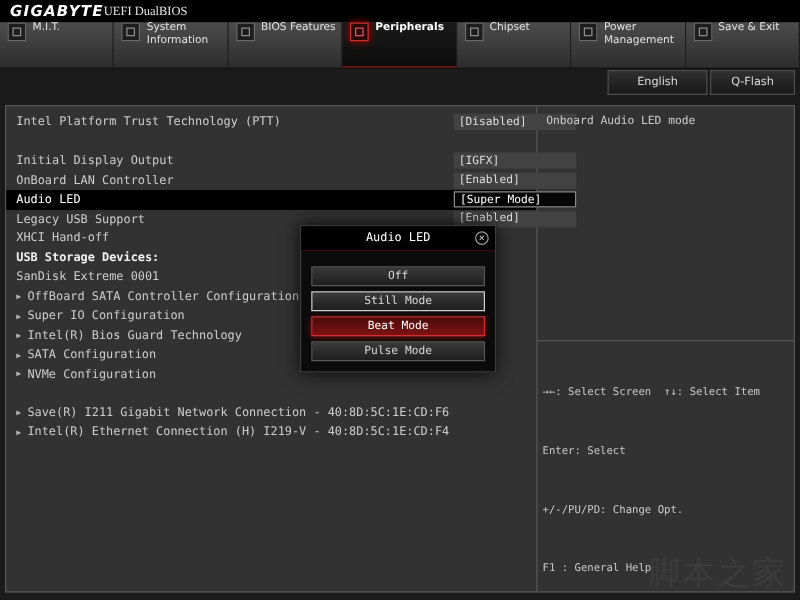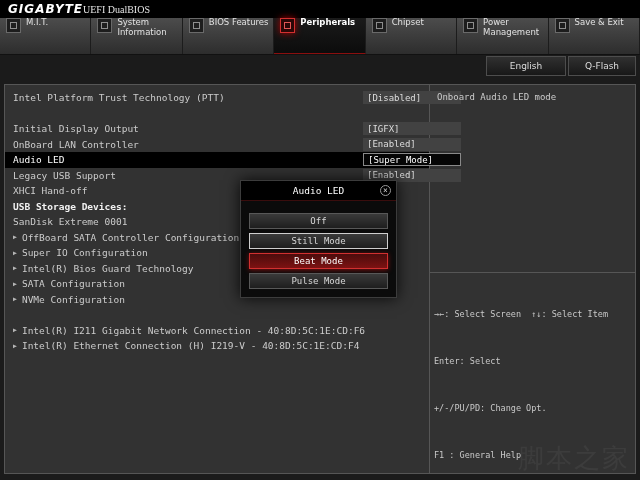--- a/index.html
+++ b/index.html
@@ -229,21 +229,21 @@
         <span class="arrow">▶</span>
         <span>SATA Configuration</span>
       </div>
       <div class="row">
         <span class="arrow">▶</span>
         <span>NVMe Configuration</span>
       </div>
       <div class="row blank"></div>
       <div class="row">
         <span class="arrow">▶</span>
-        <span>Intel(R) I211 Gigabit Network Connection - 40:8D:5C:1E:CD:F6</span>
+        <span>Save(R) I211 Gigabit Network Connection - 40:8D:5C:1E:CD:F6</span>
       </div>
       <div class="row">
         <span class="arrow">▶</span>
         <span>Intel(R) Ethernet Connection (H) I219-V - 40:8D:5C:1E:CD:F4</span>
       </div>
     </div>
 
     <div class="item-help">Onboard Audio LED mode</div>
     <div class="keys">
       <div>→←: Select Screen  ↑↓: Select Item</div>

